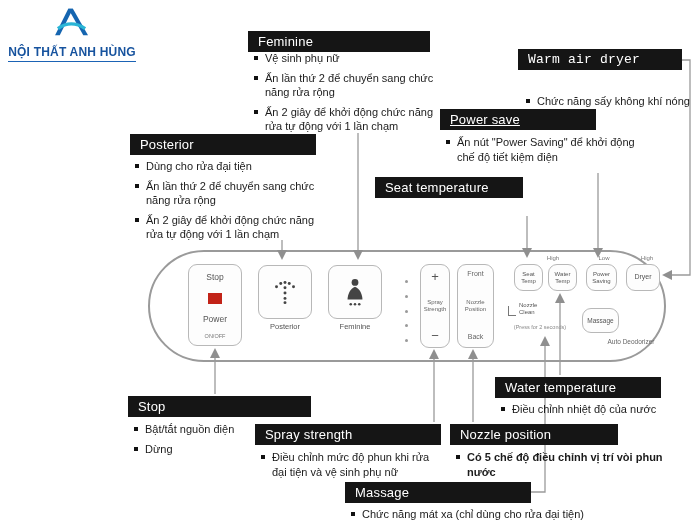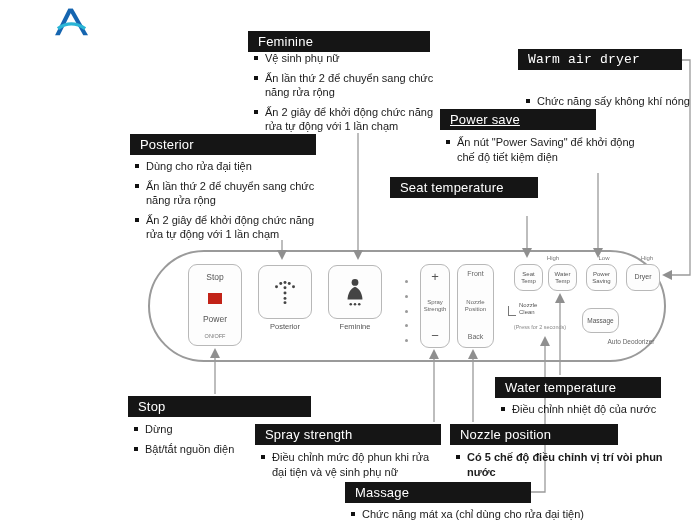--- a/index.html
+++ b/index.html
@@ -50,20 +50,21 @@
 <body>
 
 <div id="stage">
 
   <div class="logo">
     <svg width="58" height="32" viewBox="0 0 60 34">
       <polygon points="12,31 26,3 31,3 17,31" fill="#1565b0"></polygon>
       <polygon points="26,3 31,3 47,31 42,31" fill="#1565b0"></polygon>
       <path d="M15,24 Q29,14 44,24" stroke="#2ab5d6" stroke-width="3.5" fill="none"></path>
     </svg>
+    <div class="brand">NỘI THẤT ANH HÙNG</div>
   </div>
 
   <div class="panel">
 
     <div class="pbtn stopbtn">
       <span class="t">Stop</span>
       <span class="redsq"></span>
       <span class="t">Power</span>
       <span class="onoff">ON/OFF</span>
     </div>
@@ -202,27 +203,27 @@
 
   <div class="bar" style="left:130px;top:134px;width:186px;">Posterior</div>
   <div class="bullets" style="left:133px;top:159px;width:196px;">
     <ul>
       <li>Dùng cho rửa đại tiện</li>
       <li>Ấn lần thứ 2 để chuyển sang chức năng rửa rộng</li>
       <li>Ấn 2 giây để khởi động chức năng rửa tự động với 1 lần chạm</li>
     </ul>
   </div>
 
-  <div class="bar" style="left:375px;top:177px;width:148px;margin-left:15px;">Seat temperature</div>
+  <div class="bar" style="left:375px;top:177px;width:148px;">Seat temperature</div>
 
   <div class="bar" style="left:128px;top:396px;width:183px;">Stop</div>
   <div class="bullets" style="left:132px;top:422px;width:180px;">
     <ul>
+      <li>Bật/tắt nguồn điện</li>
       <li>Dừng</li>
-      <li>Bật/tắt nguồn điện</li>
     </ul>
   </div>
 
   <div class="bar" style="left:255px;top:424px;width:186px;">Spray strength</div>
   <div class="bullets" style="left:259px;top:450px;width:186px;">
     <ul>
         <li>Điều chỉnh mức độ phun khi rửa đại tiện và vệ sinh phụ nữ</li>
       </ul>
   </div>
 

